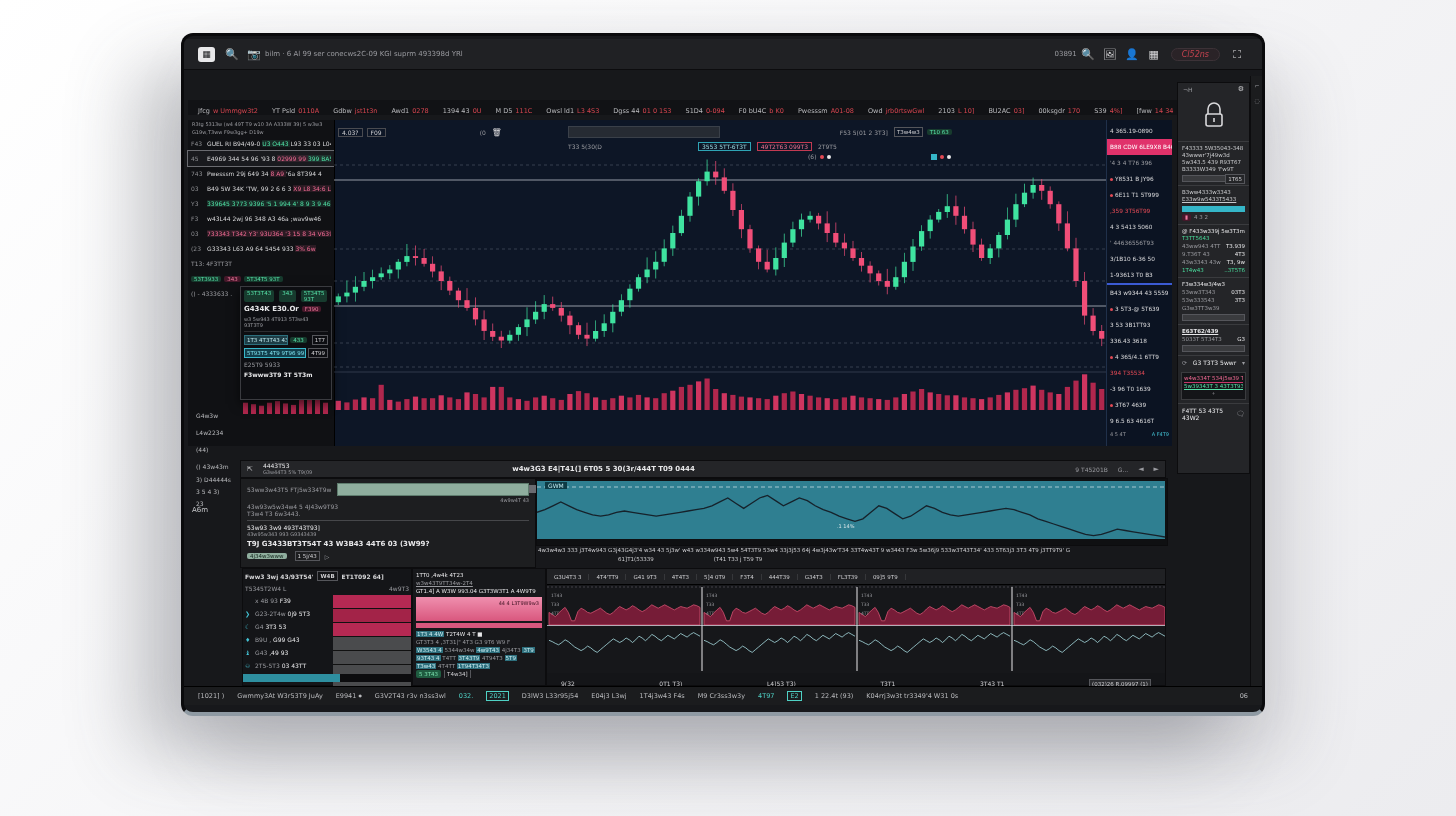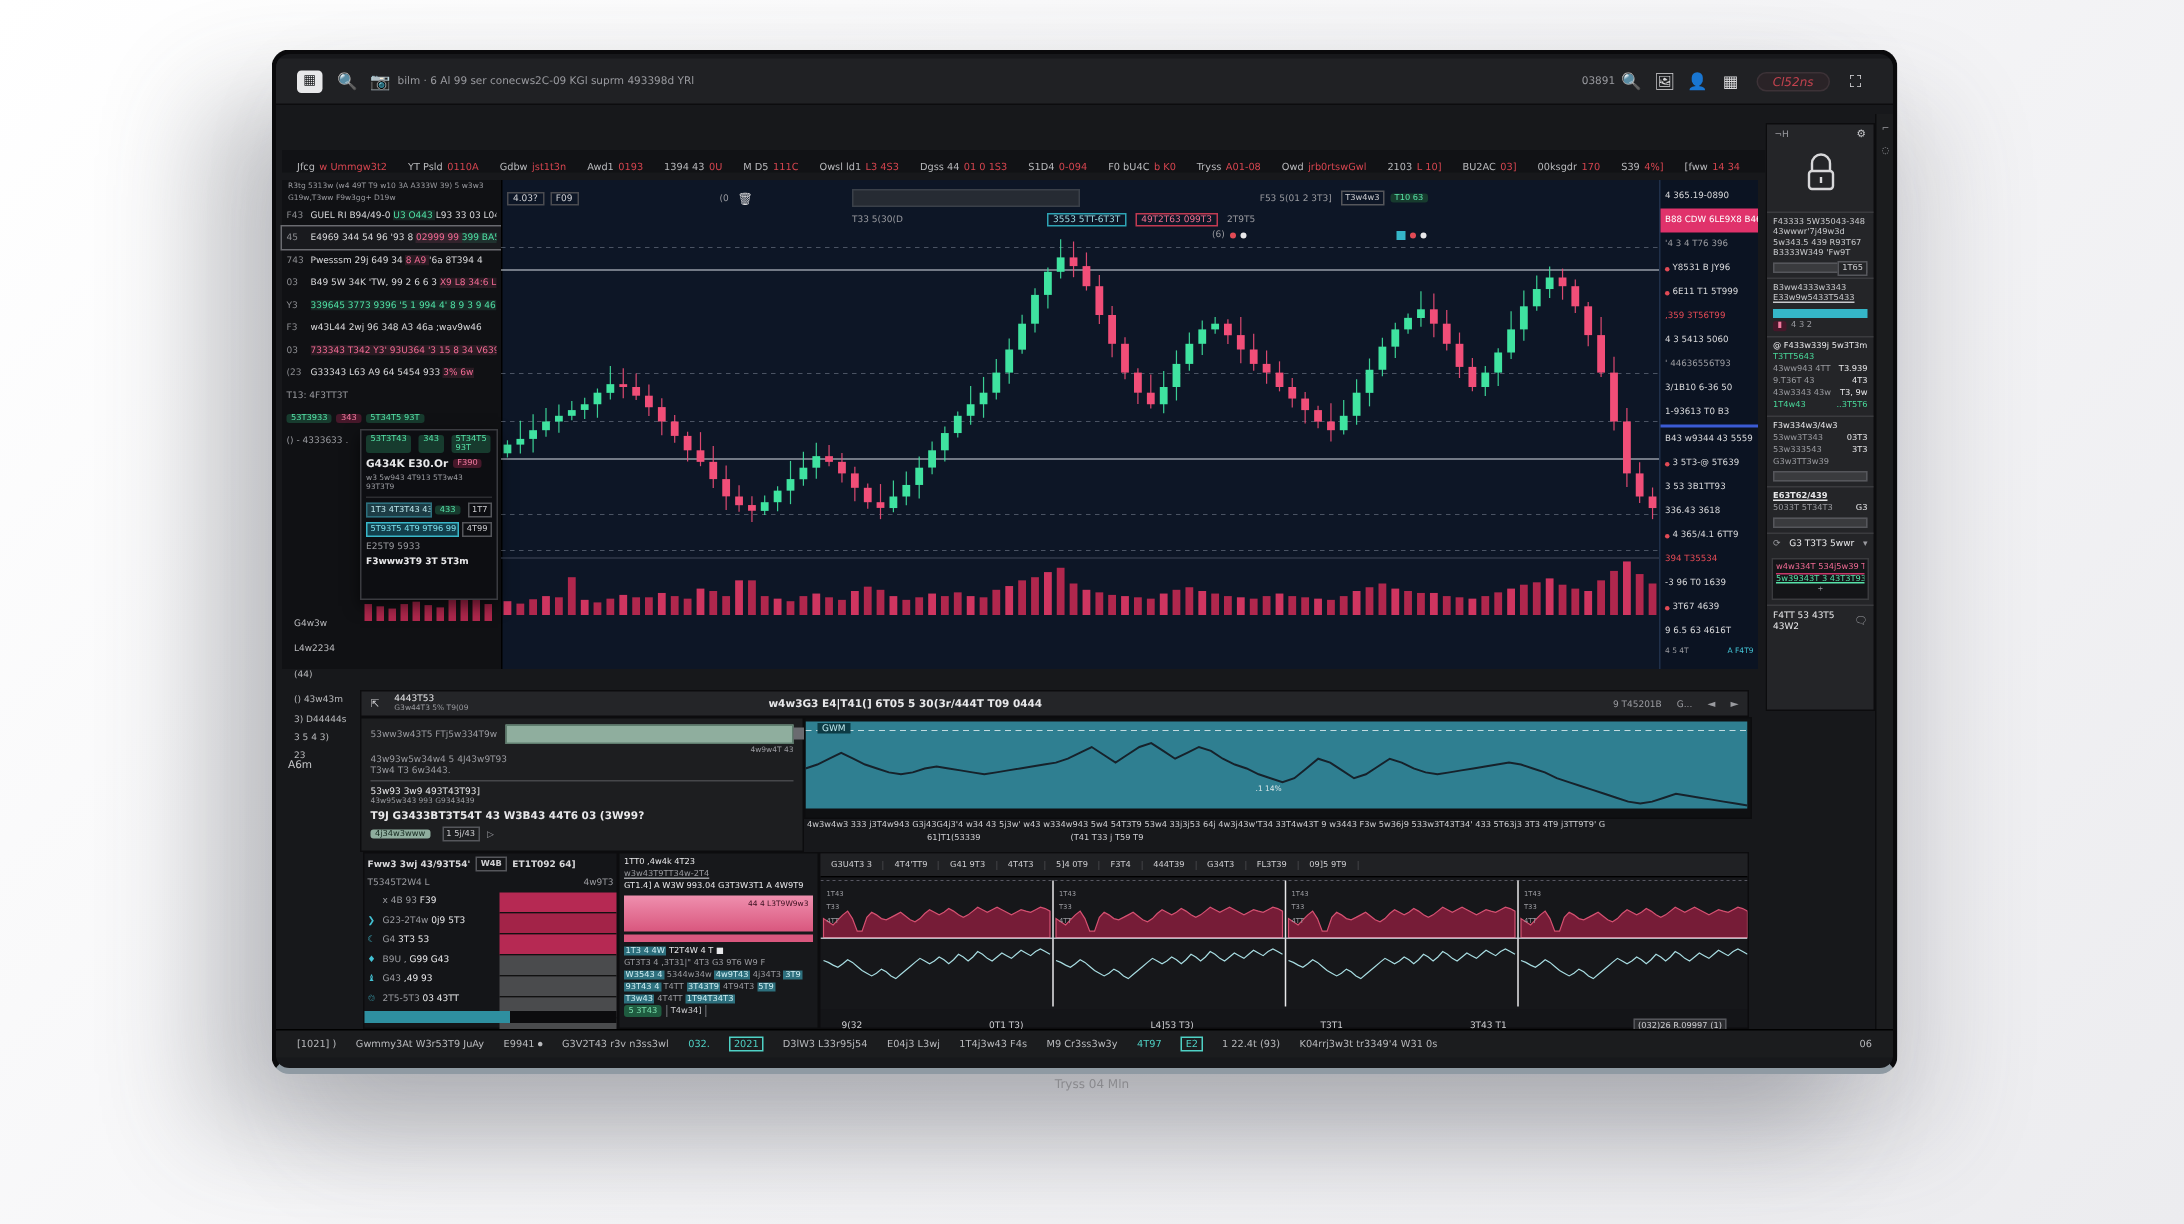--- a/index.html
+++ b/index.html
@@ -108,28 +108,28 @@
       <span class="pill">Cl52ns</span>
       <span class="icon">⛶</span>
     </div>
   </div>
 
 
   <div id="ticker" class="abs">
         <span class="tk"><span class="l">Jfcg</span><span class="v">w Ummgw3t2</span></span>
         <span class="tk"><span class="l">YT Psld</span><span class="v">0110A</span></span>
         <span class="tk"><span class="l">Gdbw</span><span class="v">jst1t3n</span></span>
-        <span class="tk"><span class="l">Awd1</span><span class="v">0193</span></span>
+        <span class="tk"><span class="l">Awd1</span><span class="v">0278</span></span>
         <span class="tk"><span class="l">1394 43</span><span class="v">0U</span></span>
         <span class="tk"><span class="l">M D5</span><span class="v">111C</span></span>
         <span class="tk"><span class="l">Owsl ld1</span><span class="v">L3 4S3</span></span>
         <span class="tk"><span class="l">Dgss 44</span><span class="v">01 0 1S3</span></span>
         <span class="tk"><span class="l">S1D4</span><span class="v">0-094</span></span>
         <span class="tk"><span class="l">F0 bU4C</span><span class="v">b K0</span></span>
-        <span class="tk"><span class="l">Tryss</span><span class="v">A01-08</span></span>
+        <span class="tk"><span class="l">Pwesssm</span><span class="v">A01-08</span></span>
         <span class="tk"><span class="l">Owd</span><span class="v">jrb0rtswGwl</span></span>
         <span class="tk"><span class="l">2103</span><span class="v">L 10]</span></span>
         <span class="tk"><span class="l">BU2AC</span><span class="v">03]</span></span>
         <span class="tk"><span class="l">00ksgdr</span><span class="v">170</span></span>
         <span class="tk"><span class="l">S39</span><span class="v">4%]</span></span>
         <span class="tk"><span class="l">[fww</span><span class="v">14 34</span></span>
       </div>
 
   <div id="watchlist" class="abs">
     <div class="wl-mini">R3tg 5313w (w4 49T T9 w10 3A A333W 39) 5 w3w3</div>
@@ -912,14 +912,13 @@
         <span>1T4j3w43 F4s</span>
         <span>M9 Cr3ss3w3y</span>
         <span class="st-teal">4T97</span>
         <span class="st-box">E2</span>
         <span>1 22.4t (93)</span>
         <span>K04rrj3w3t tr3349'4 W31 0s</span>
         <span style="margin-left: auto;">06</span>
       </div>
 
 </div>
-<div id="caption">Tryss 04 Mln</div>
 </div>
 
 </body></html>

